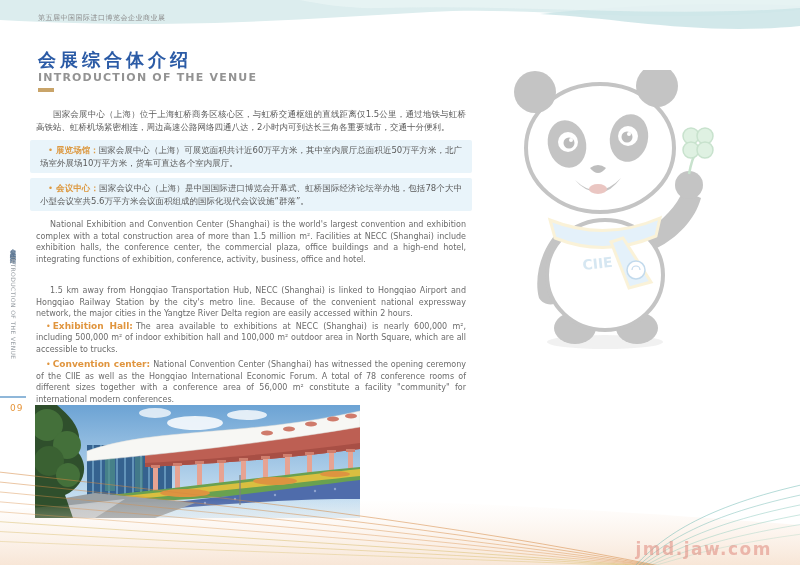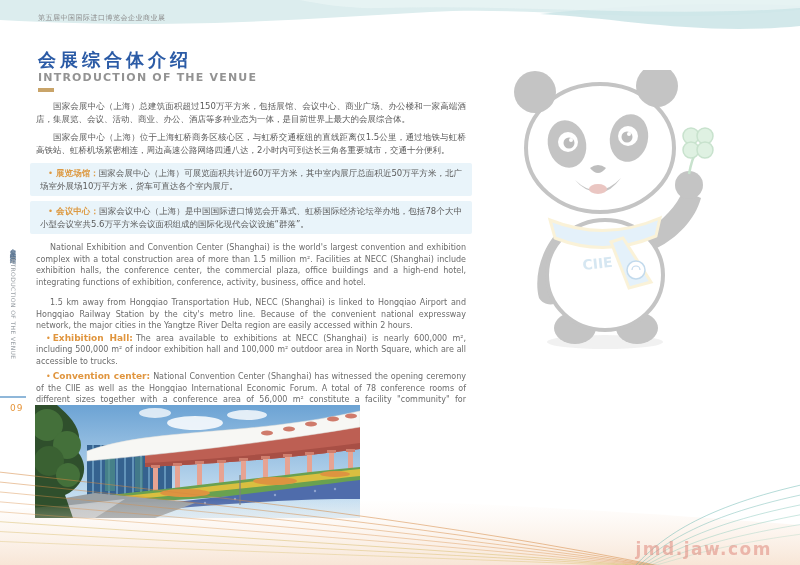--- a/index.html
+++ b/index.html
@@ -24,28 +24,28 @@
   .sidebar-rule { position:absolute; top:396px; left:0; width:26px; height:2px; background:#8fb7d9; }
   .page-number  { position:absolute; top:403px; left:10px; font-size:9px; font-weight:normal; color:#e6953a; letter-spacing:1px; }
 
   
   .content  { position:absolute; top:50px; left:30px; width:442px; }
   .title-zh { font-size:18px; font-weight:bold; color:#2b5ba6; letter-spacing:4px; padding-left:8px; line-height:19px; }
   .title-en { font-size:11px; font-weight:bold; color:#939393; letter-spacing:1.2px; padding-left:8px; margin-top:2px; line-height:13px; }
   .title-bar { width:16px; height:4px; background:#c9a469; margin:4px 0 0 8px; }
 
   .p-zh { margin-top:8px; font-size:8.5px; line-height:12.5px; color:#5b5b5b; text-indent:2em; padding:0 6px; text-align:justify; }
-  .p-zh.second { margin-top:6px; }
+  .p-zh.second { margin-top:16px; }
 
   .hl-box { margin-top:7px; background:#e9f4fa; border-radius:2px; padding:4px 10px; font-size:8.5px; line-height:12.5px; color:#5b5b5b; text-indent:8px; text-align:justify; }
   .hl-box.second { margin-top:5px; }
   .hl-bullet { color:#dd9a43; margin-right:3px; }
   .hl-label  { color:#dd9a43; font-weight:bold; }
 
-  .p-en { margin-top:9px; font-size:8px; line-height:11.5px; color:#6b6b6b; text-indent:14px; padding:0 6px; text-align:justify; }
+  .p-en { margin-top:20px; font-size:8px; line-height:11.5px; color:#6b6b6b; text-indent:14px; padding:0 6px; text-align:justify; }
   .p-en.first { margin-top:8px; }
   .b-en { margin-top:1px; font-size:8px; line-height:11.5px; color:#6b6b6b; text-indent:10px; padding:0 6px; text-align:justify; }
   .b-en.second { margin-top:4px; }
   .b-bullet { color:#e0953e; margin-right:2px; }
   .b-label  { color:#e0953e; font-weight:bold; font-size:9px; margin-right:3px; }
 
   
   .photo { position:absolute; top:405px; left:35px; width:325px; height:113px; }
 
   
@@ -74,21 +74,20 @@
     <span class="v-en">INTRODUCTION OF THE VENUE</span>
   </div>
   <div class="sidebar-rule"></div>
   <div class="page-number">09</div>
 
   <div class="content">
     <div class="title-zh">会展综合体介绍</div>
     <div class="title-en">INTRODUCTION OF THE VENUE</div>
     <div class="title-bar"></div>
 
-    <div class="p-zh">国家会展中心（上海）总建筑面积超过150万平方米，包括展馆、会议中心、商业广场、办公楼和一家高端酒店，集展览、会议、活动、商业、办公、酒店等多种业态为一体，是目前世界上最大的会展综合体。</div>
     <div class="p-zh second">国家会展中心（上海）位于上海虹桥商务区核心区，与虹桥交通枢纽的直线距离仅1.5公里，通过地铁与虹桥高铁站、虹桥机场紧密相连，周边高速公路网络四通八达，2小时内可到达长三角各重要城市，交通十分便利。</div>
 
     <div class="hl-box">
       <span class="hl-bullet">•</span><span class="hl-label">展览场馆：</span><span>国家会展中心（上海）可展览面积共计近60万平方米，其中室内展厅总面积近50万平方米，北广场室外展场10万平方米，货车可直达各个室内展厅。</span>
     </div>
     <div class="hl-box second">
       <span class="hl-bullet">•</span><span class="hl-label">会议中心：</span><span>国家会议中心（上海）是中国国际进口博览会开幕式、虹桥国际经济论坛举办地，包括78个大中小型会议室共5.6万平方米会议面积组成的国际化现代会议设施“群落”。</span>
     </div>
 
     <div class="p-en first">National Exhibition and Convention Center (Shanghai) is the world's largest convention and exhibition complex with a total construction area of more than 1.5 million m². Facilities at NECC (Shanghai) include exhibition halls, the conference center, the commercial plaza, office buildings and a high-end hotel, integrating functions of exhibition, conference, activity, business, office and hotel.</div>

